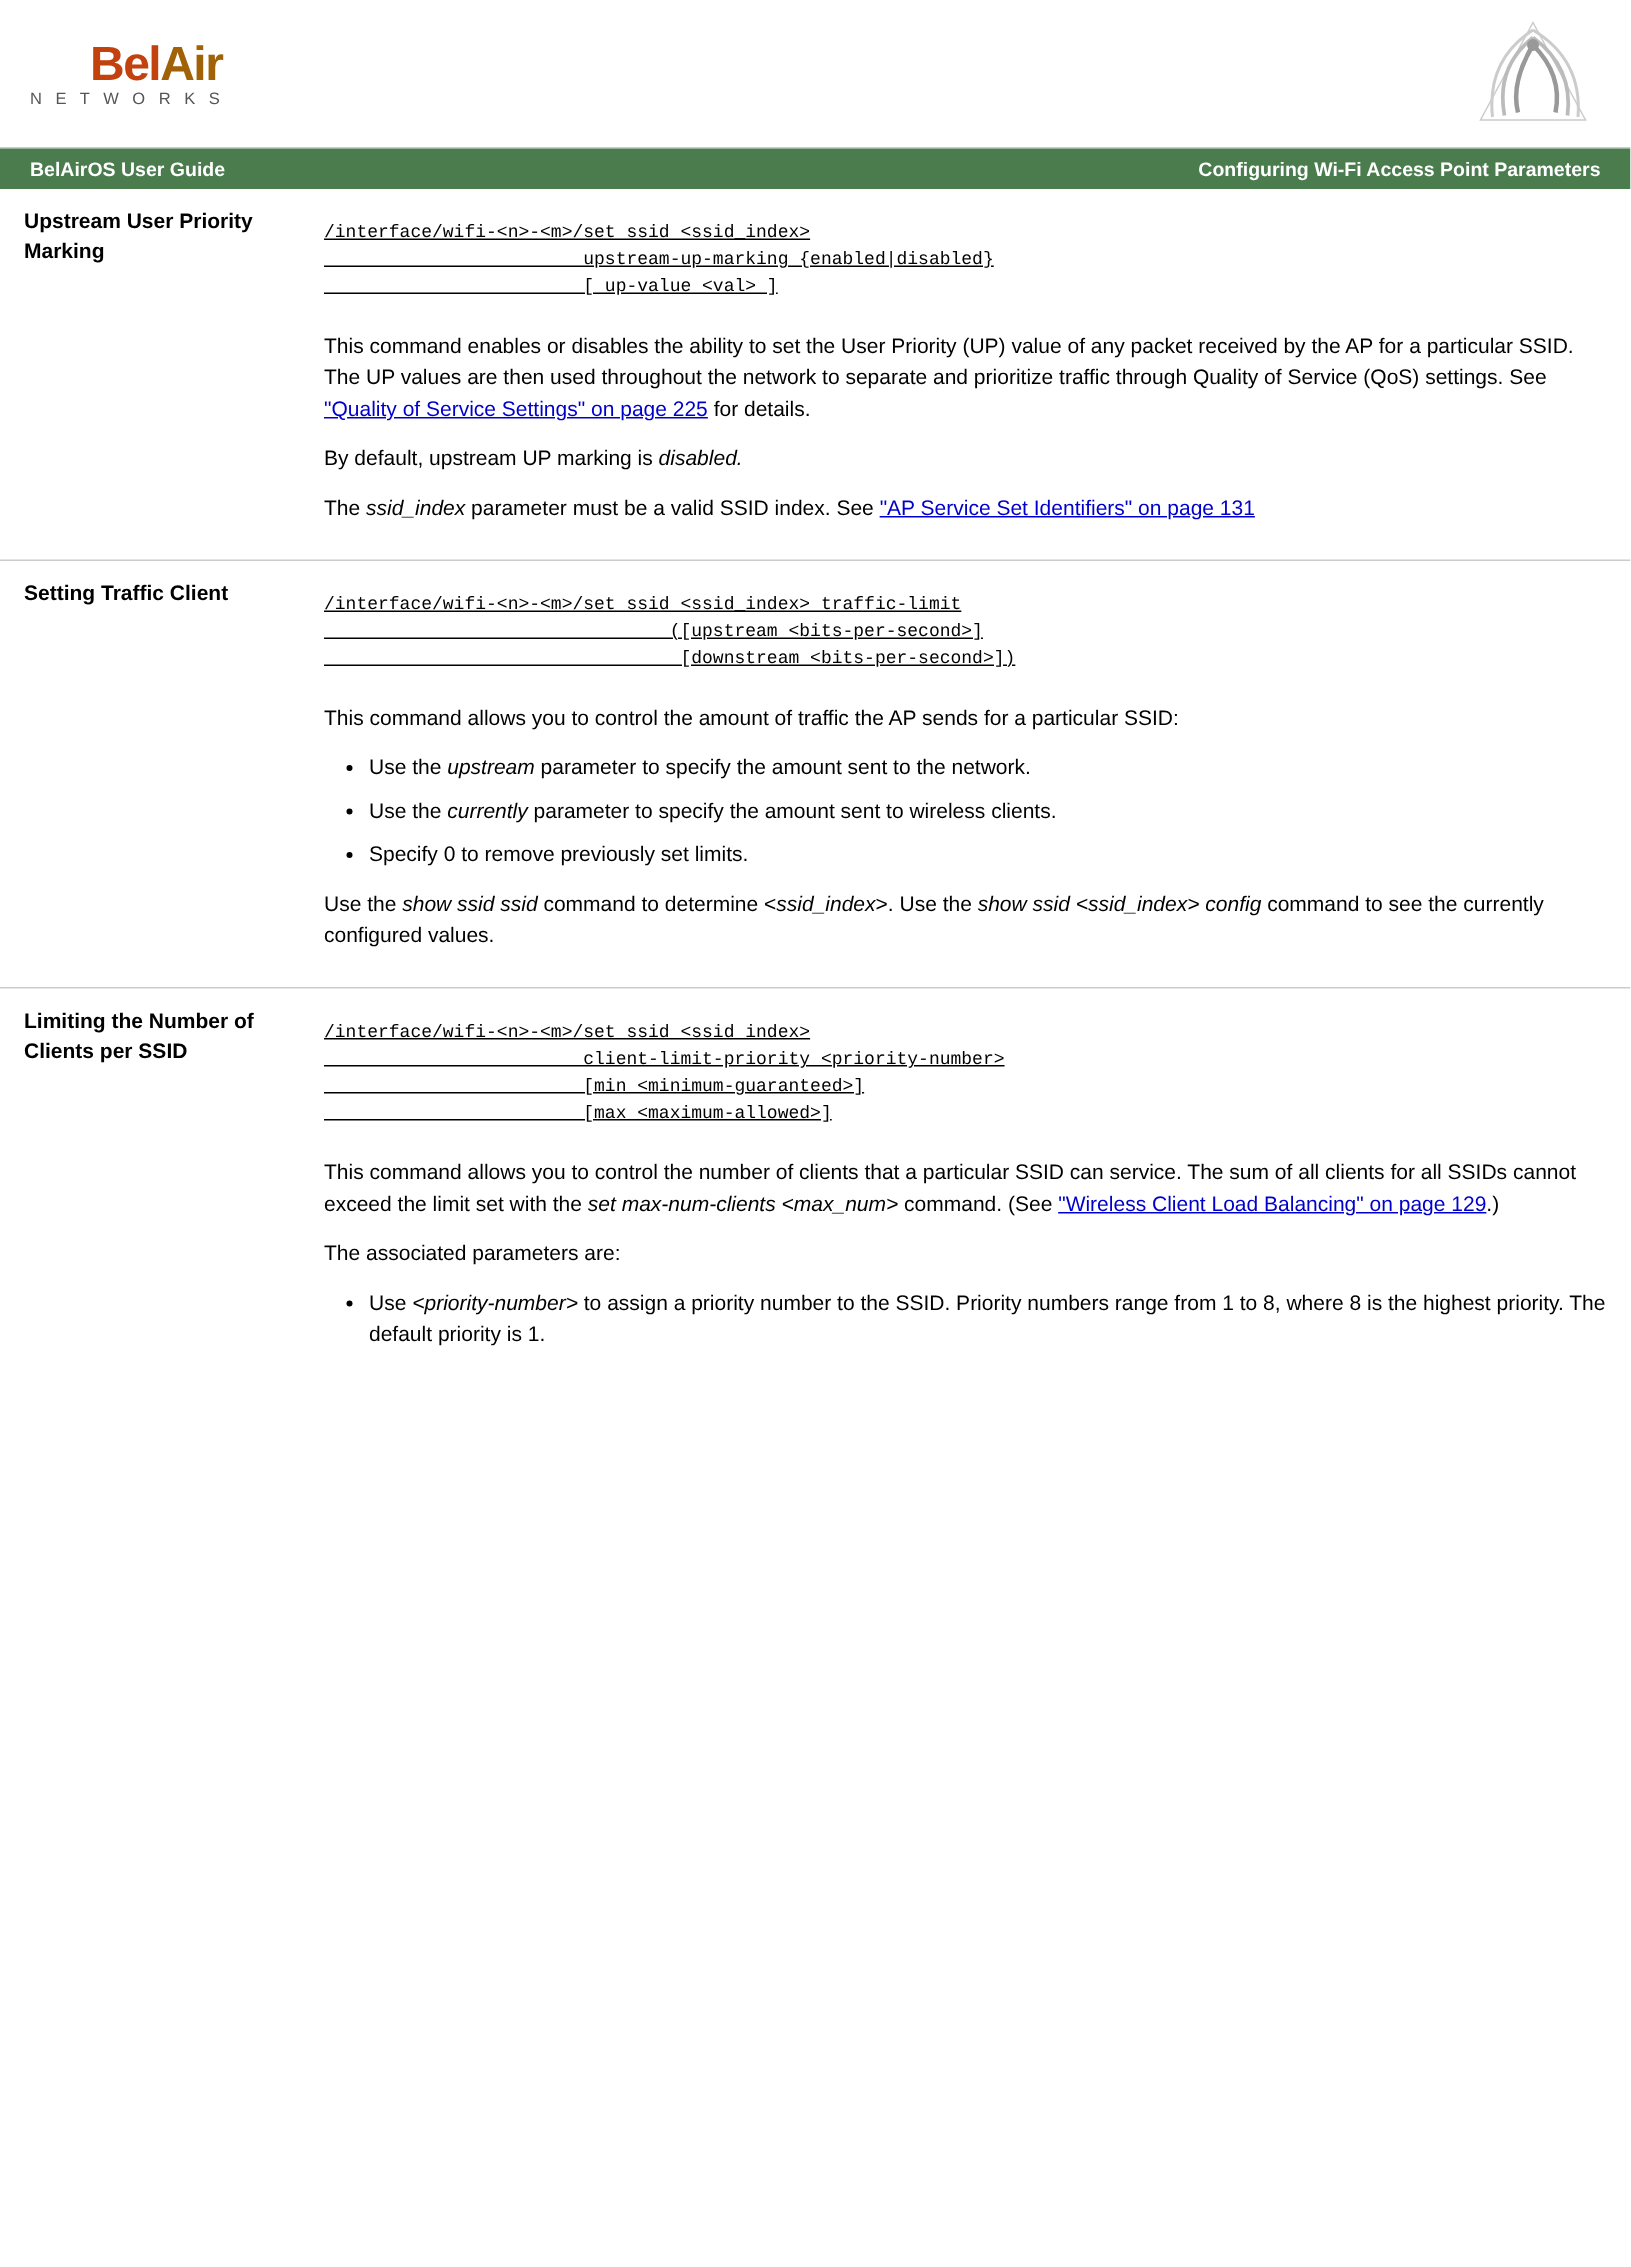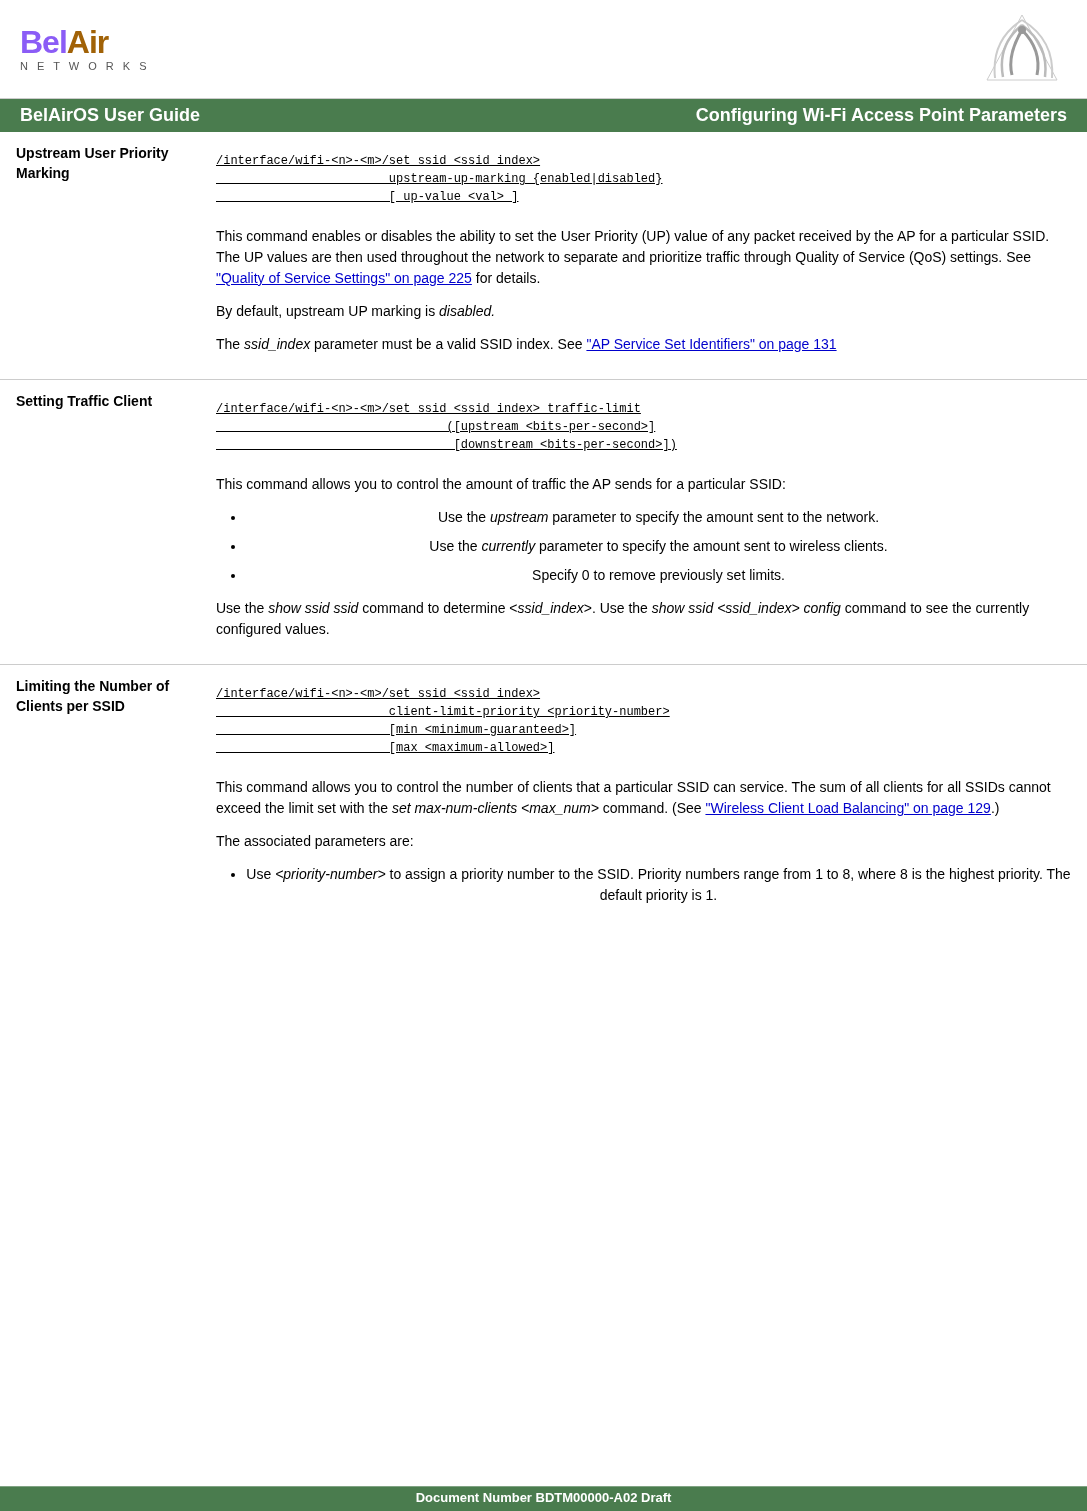--- a/index.html
+++ b/index.html
@@ -41,21 +41,21 @@
     }
 
     
     .title-bar {
       display: flex;
       justify-content: space-between;
       align-items: center;
       background: #4a7c4e;
       color: #fff;
       padding: 6px 20px;
-      font-size: 18px;
+      font-size: 13px;
       font-weight: bold;
     }
 
     
     .content-table {
       width: 100%;
       border-collapse: collapse;
     }
     .content-table td {
       vertical-align: top;
@@ -108,21 +108,20 @@
 
     
     .bullet-list {
       margin-left: 30px;
       margin-bottom: 12px;
     }
     .bullet-list li {
       margin-bottom: 8px;
       font-size: 14px;
       line-height: 1.5;
-      text-align: center;
     }
 
     
     .section-row {
       border-top: 1px solid #ccc;
     }
     .footer-wrapper {
       position: fixed;
       bottom: 0;
       left: 0;
@@ -149,21 +148,21 @@
     .page-body {
       padding-bottom: 80px;
     }
   </style>
 </head>
 <body>
 
 <div class="top-header">
   <div class="logo-area">
     <div class="logo-text">
-      <span class="bel" style="color:#8b5cf6;">Bel</span><span style="color:#a16207;">Air</span>
+      <span class="bel" style="color:#c2410c;margin-left:40px;">Bel</span><span style="color:#a16207;">Air</span>
     </div>
     <div class="logo-networks">N E T W O R K S</div>
   </div>
   <div>
     <svg width="90" height="75" viewBox="0 0 90 75">
 
       <g transform="translate(10,5)">
 
         <polygon points="35,0 70,65 0,65" fill="none" stroke="#ccc" stroke-width="1"></polygon>
 
@@ -266,14 +265,13 @@
             </li>
           </ul>
         </td>
       </tr>
 
     </tbody>
   </table>
 </div>
 
 <div class="footer-wrapper">
-  <div class="footer-row2">Document Number BDTM00000-A02 Draft</div>
 </div>
 
 </body></html>

